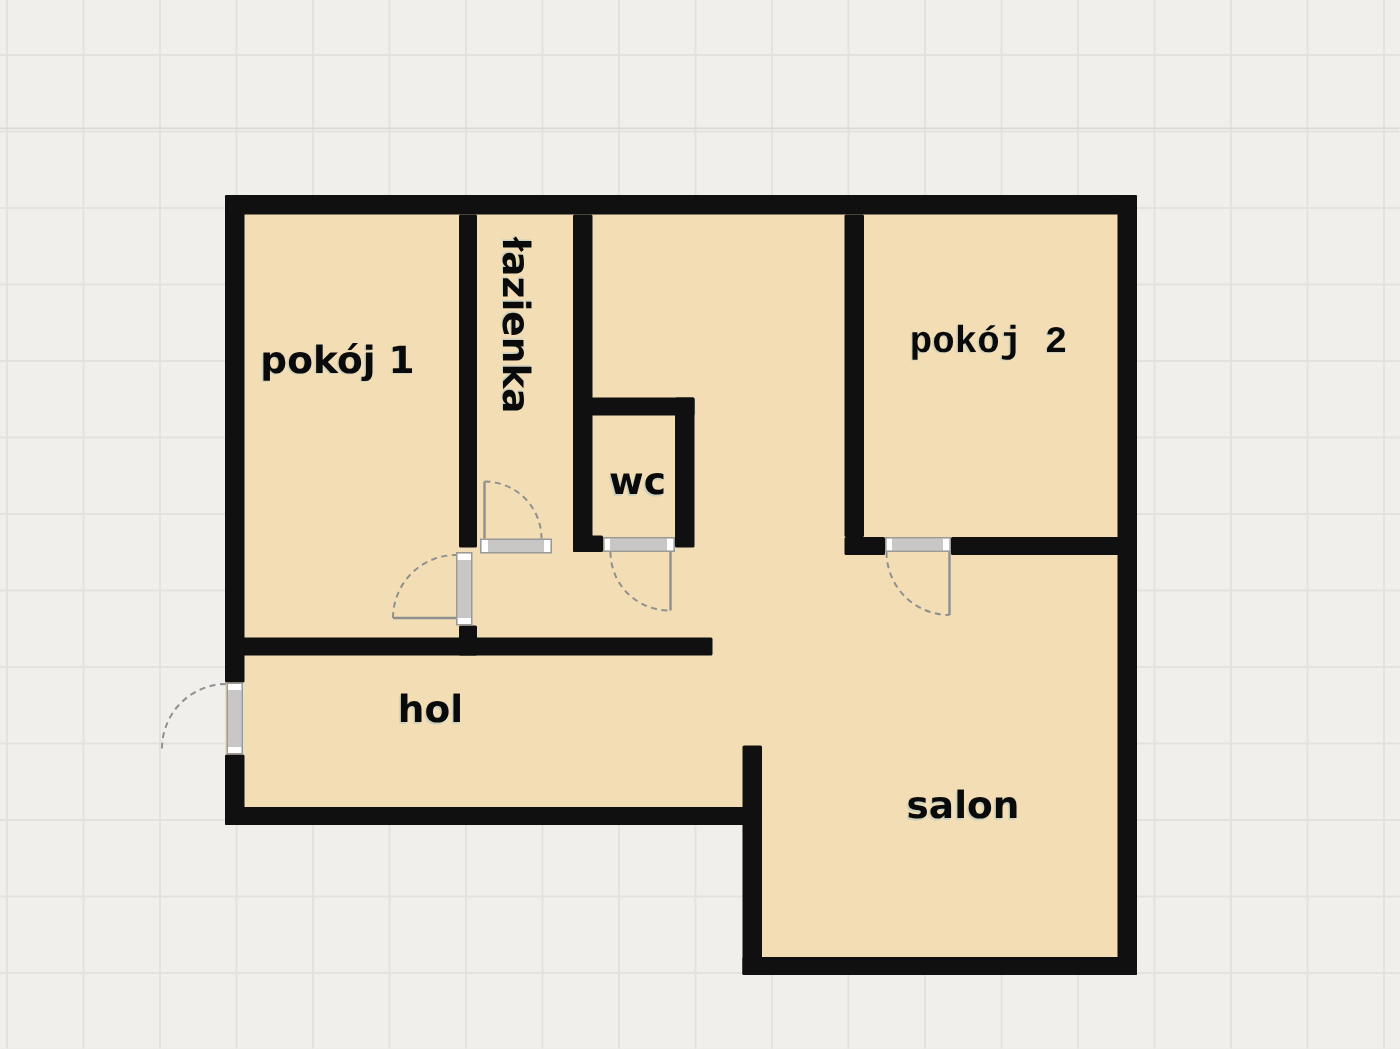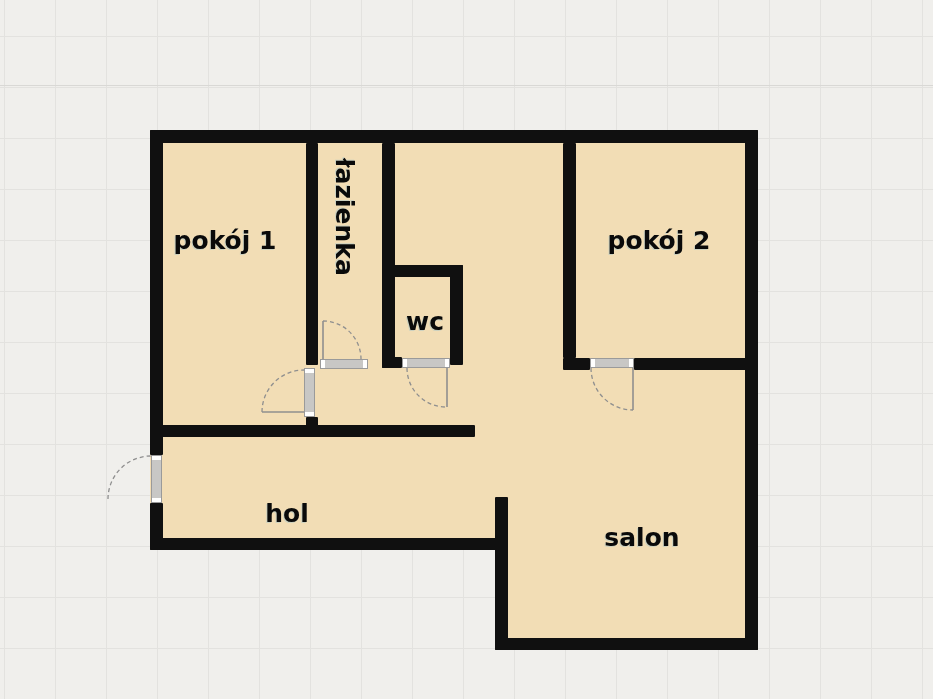--- a/index.html
+++ b/index.html
@@ -89,17 +89,17 @@
     <path class="arc" d="M 323,321 A 38,38 0 0 1 361,359"></path>
     <path class="leaf" d="M 447,368 L 447,407"></path>
     <path class="arc" d="M 407,368 A 39,39 0 0 0 446,407"></path>
     <path class="leaf" d="M 633,368 L 633,410"></path>
     <path class="arc" d="M 591,368 A 42,42 0 0 0 633,410"></path>
   </svg>
 
   <div class="room-label" style="left:225px;top:240px;">pokój 1</div>
   <div class="room-label vertical" style="left:344px;top:217px;">łazienka</div>
   <div class="room-label" style="left:425px;top:321px;text-align:center;">wc</div>
-  <div class="room-label" style="left:659px;top:240px;">pokój 2</div>
-  <div class="room-label" style="left:287px;top:473px;margin-top:40px;">hol</div>
+  <div class="room-label" style="left:659px;top:228px;font-family:Liberation Mono, monospace;">pokój 2</div>
+  <div class="room-label" style="left:287px;top:473px;">hol</div>
   <div class="room-label" style="left:642px;top:537px;">salon</div>
 
 </div>
 
 </body></html>

